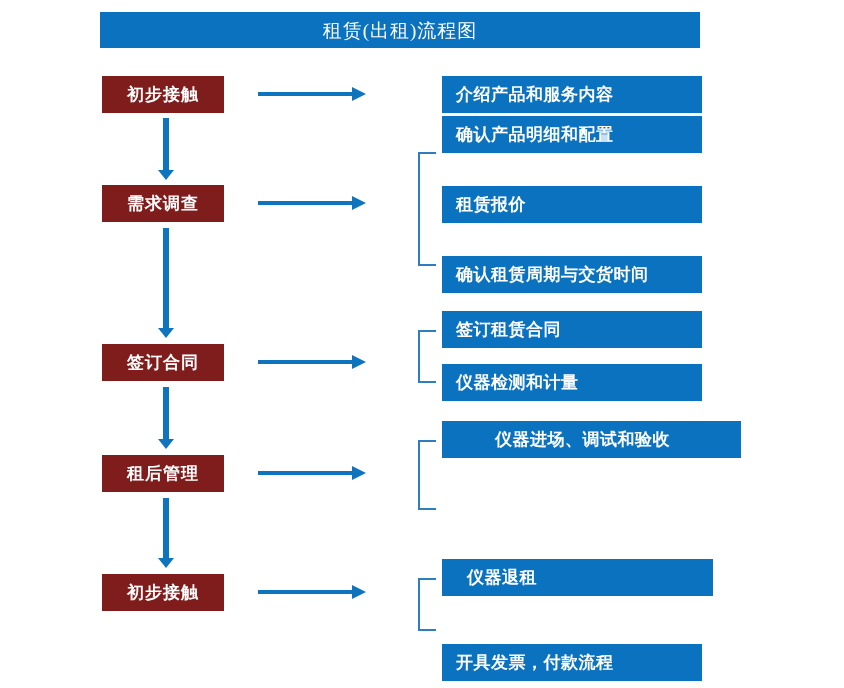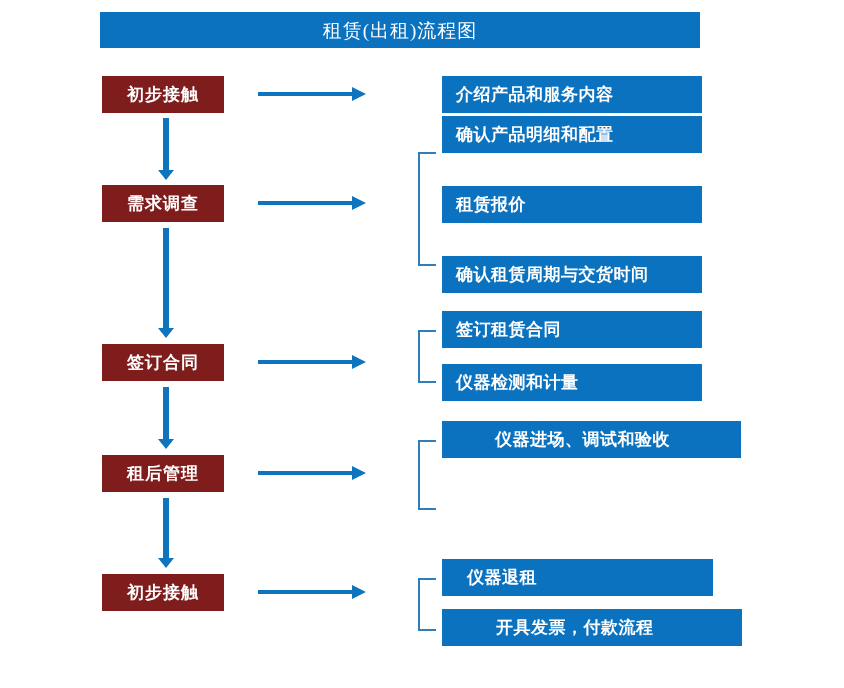--- a/index.html
+++ b/index.html
@@ -225,17 +225,17 @@
   </div>
   <div class="detail-box" style="top:364px;">
     <span class="detail-label">仪器检测和计量</span>
   </div>
   <div class="detail-box" style="top:421px;padding-left:39px;">
     <span class="detail-label">仪器进场、调试和验收</span>
   </div>
   <div class="detail-box" style="top:559px;padding-left:11px;">
     <span class="detail-label">仪器退租</span>
   </div>
-  <div class="detail-box" style="top:609px;padding-left:40px;">
+  <div class="detail-box" style="top:644px;">
     <span class="detail-label">开具发票，付款流程</span>
   </div>
 
 </div>
 
 </body></html>

